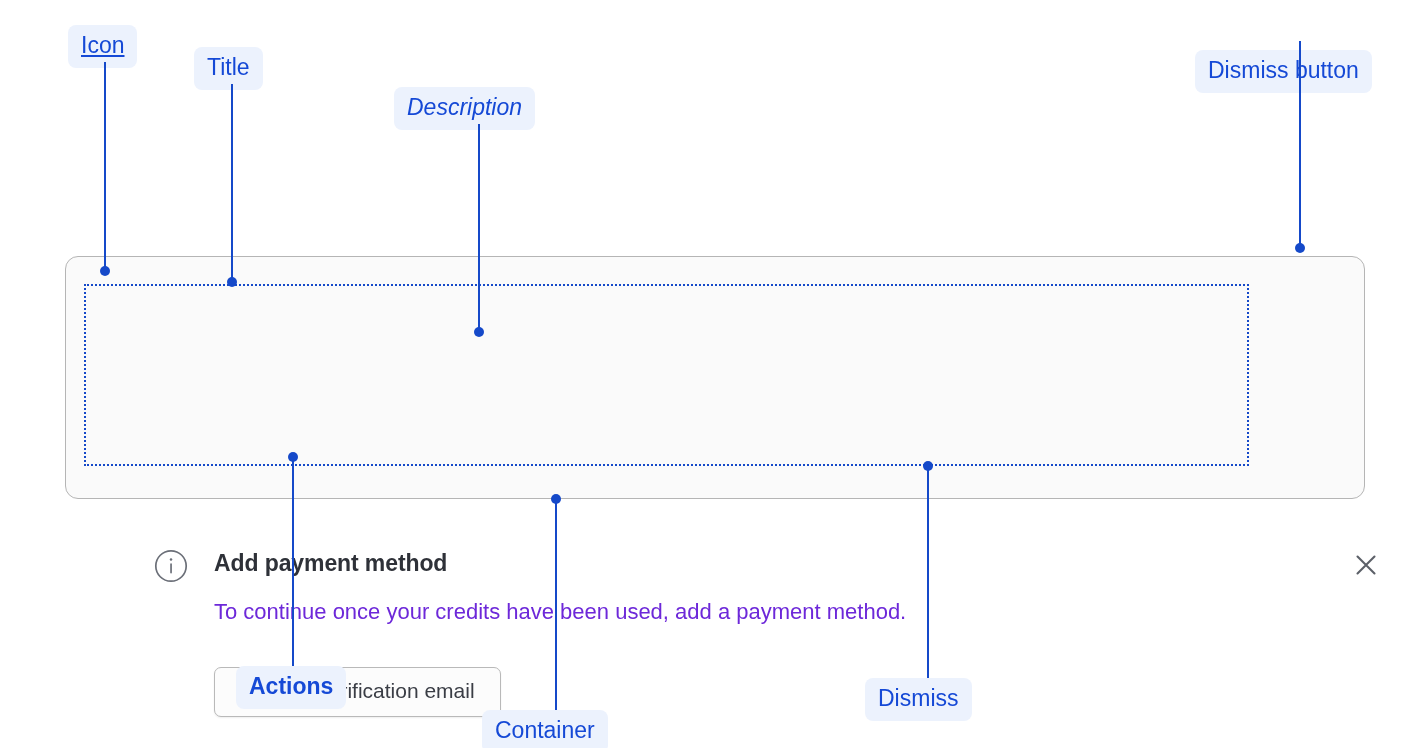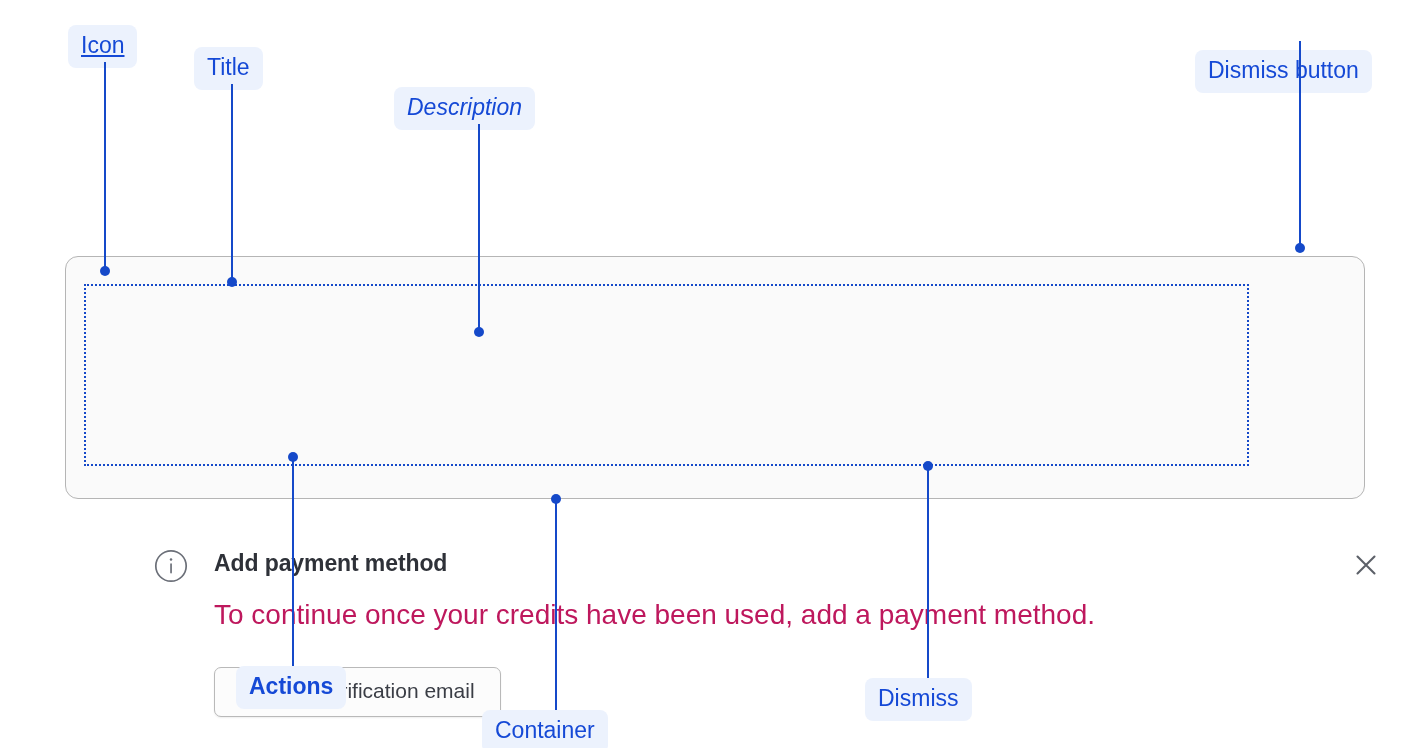--- a/index.html
+++ b/index.html
@@ -61,23 +61,23 @@
     color: #2e3138;
     letter-spacing: -0.1px;
     white-space: nowrap;
   }
 
   
   #alert-description {
     position: absolute;
     left: 148px;
     top: 342px;
-    font-size: 28px;
+    font-size: 22px;
     font-weight: normal;
-    color: #be185d;
+    color: #6d28d9;
     white-space: nowrap;
   }
 
   
   #alert-actions {
     position: absolute;
     left: 148px;
     top: 410px;
   }
   #resend-button {

